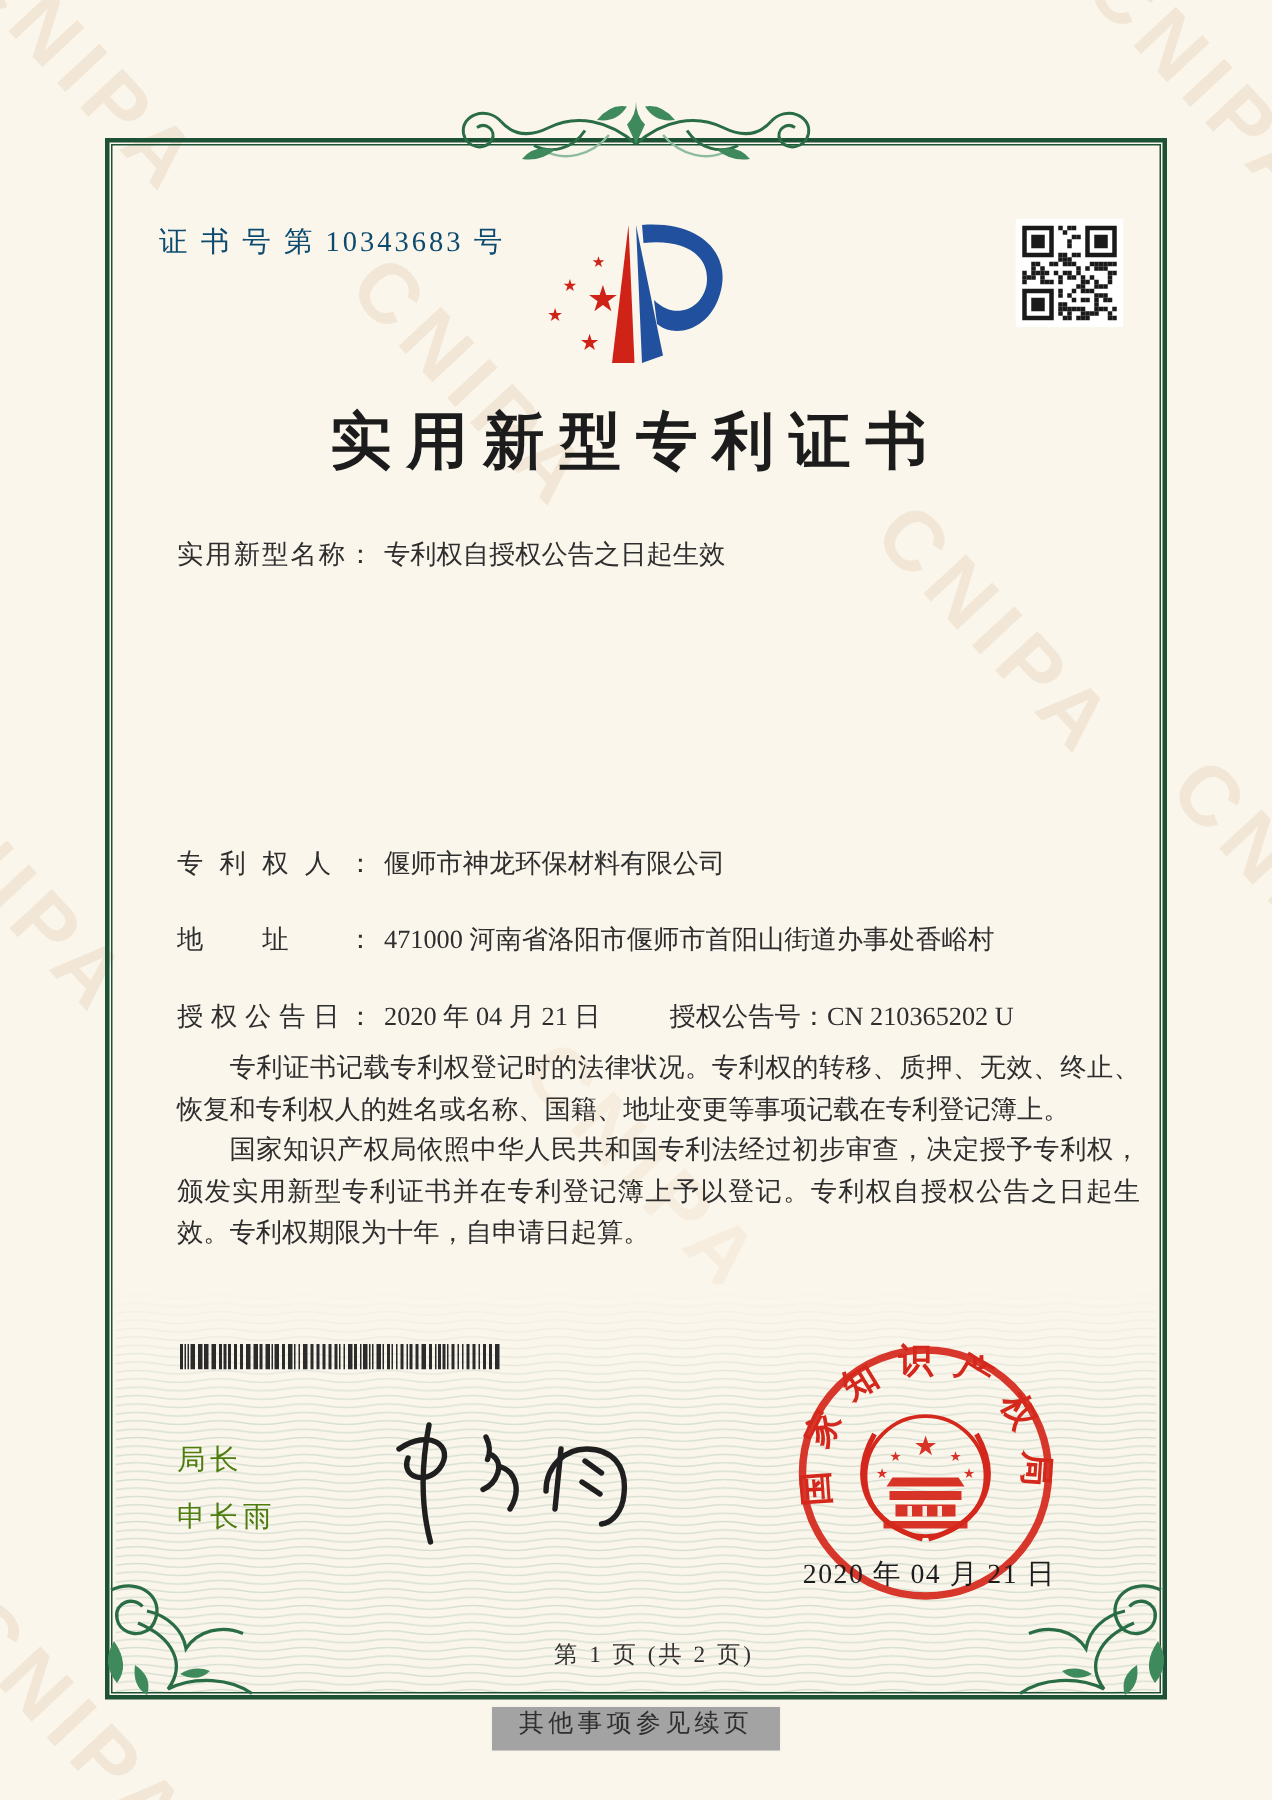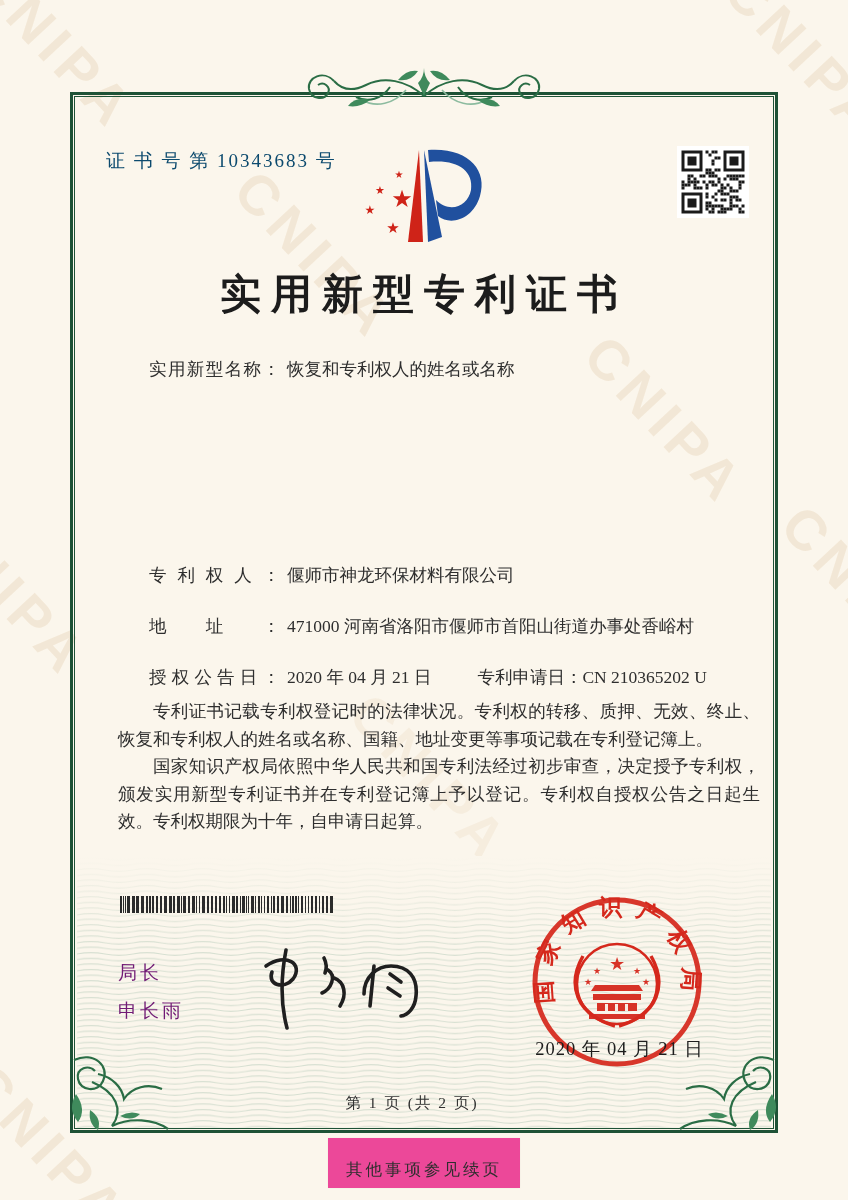--- a/index.html
+++ b/index.html
@@ -31,42 +31,42 @@
   
   .cert-no{position:absolute;left:106px;top:148px;z-index:4;font-size:19px;
       letter-spacing:2px;color:#0c4a6e;}
   .logo{position:absolute;left:356px;top:144px;width:142px;height:106px;z-index:4;}
   .qr{position:absolute;left:677px;top:146px;width:72px;height:72px;z-index:4;}
   .title{position:absolute;left:76px;top:253px;width:696px;text-align:center;z-index:4;
       font-size:41px;font-weight:bold;letter-spacing:10px;color:#1c1c1c;margin-top:14px;}
 
   .frow{position:absolute;left:118px;z-index:4;font-size:17.5px;color:#2e2e2e;white-space:nowrap;}
   .flabel{display:inline-block;width:131px;text-align:justify;text-align-last:justify;
-      vertical-align:top;margin-left:31px;}
+      vertical-align:top;}
   .fvalue{margin-left:7px;}
   .flabel2{margin-left:46px;}
 
   .paras{position:absolute;left:118px;top:698px;width:642px;z-index:4;font-size:17.5px;
       color:#2e2e2e;line-height:27.5px;text-align:justify;}
   .paras p{margin:0;text-indent:2em;}
 
   .barcode{position:absolute;left:120px;top:896px;width:216px;height:17px;z-index:4;}
 
   .gothic{font-family:Liberation Serif, serif;font-weight:500;
-      color:#701a75;font-size:19px;letter-spacing:3px;position:absolute;left:118px;z-index:4;}
+      color:#4d7c0f;font-size:19px;letter-spacing:3px;position:absolute;left:118px;z-index:4;}
   .sig{position:absolute;left:222px;top:934px;width:220px;height:108px;z-index:4;}
 
   .seal{position:absolute;left:527px;top:892px;width:180px;height:180px;z-index:5;}
   .seal-date{position:absolute;left:532px;top:1036px;width:175px;text-align:center;z-index:6;
       font-size:18.5px;color:#1d1d1d;letter-spacing:1px;white-space:nowrap;}
 
-  .page-ind{position:absolute;left:64px;top:1093px;width:696px;text-align:center;z-index:4;
+  .page-ind{position:absolute;left:88px;top:1093px;width:696px;text-align:center;z-index:4;
       font-size:15.5px;color:#303030;letter-spacing:2px;}
   .footer-note{position:absolute;left:424px;top:1138px;transform:translateX(-50%);z-index:4;
-      background:#ec4899;padding:21px 18px 7px;font-size:16.5px;color:#2e2e2e;
+      background:#a3a3a3;padding:0 18px 7px;font-size:16.5px;color:#2e2e2e;
       letter-spacing:3px;box-shadow:0 0 2px rgba(0,0,0,.05);}
 </style>
 </head>
 <body>
 
 <div id="page">
 
   <div class="wm" style="left:55px;top:45px">CNIPA</div>
   <div class="wm" style="left:315px;top:255px">CNIPA</div>
   <div class="wm" style="left:805px;top:55px">CNIPA</div>
@@ -276,30 +276,30 @@
       <rect x="49.5" y="7.5" width="15" height="15" fill="#ffffff"></rect>
       <rect x="52.5" y="10.5" width="9" height="9" fill="#1a1a1a"></rect>
       <rect x="4.5" y="46.5" width="21" height="21" fill="#1a1a1a"></rect>
       <rect x="7.5" y="49.5" width="15" height="15" fill="#ffffff"></rect>
       <rect x="10.5" y="52.5" width="9" height="9" fill="#1a1a1a"></rect>
     </svg>
 
   <div class="title">实用新型专利证书</div>
 
   <div class="frow" style="top:357px">
-    <span class="flabel">实用新型名称：</span><span class="fvalue">恢复和专利权人的姓名或名称</span>
+    <span class="flabel">实用新型名称：</span><span class="fvalue">专利权自授权公告之日起生效</span>
   </div>
   <div class="frow" style="top:563px">
     <span class="flabel">专利权人：</span><span class="fvalue">偃师市神龙环保材料有限公司</span>
   </div>
   <div class="frow" style="top:614px">
     <span class="flabel">地址：</span><span class="fvalue">471000 河南省洛阳市偃师市首阳山街道办事处香峪村</span>
   </div>
   <div class="frow" style="top:665px">
-    <span class="flabel">授权公告日：</span><span class="fvalue">2020 年 04 月 21 日</span><span class="flabel2">专利申请日：</span><span>CN 210365202 U</span>
+    <span class="flabel">授权公告日：</span><span class="fvalue">2020 年 04 月 21 日</span><span class="flabel2">授权公告号：</span><span>CN 210365202 U</span>
   </div>
 
   <div class="paras">
     <p>专利证书记载专利权登记时的法律状况。专利权的转移、质押、无效、终止、恢复和专利权人的姓名或名称、国籍、地址变更等事项记载在专利登记簿上。</p>
     <p>国家知识产权局依照中华人民共和国专利法经过初步审查，决定授予专利权，颁发实用新型专利证书并在专利登记簿上予以登记。专利权自授权公告之日起生效。专利权期限为十年，自申请日起算。</p>
   </div>
 
   <svg class="barcode" id="barcode-svg" viewBox="0 0 216 17">
       <rect x="0" y="0" width="2" height="17" fill="#2b2b2b"></rect>
       <rect x="3" y="0" width="1" height="17" fill="#2b2b2b"></rect>

